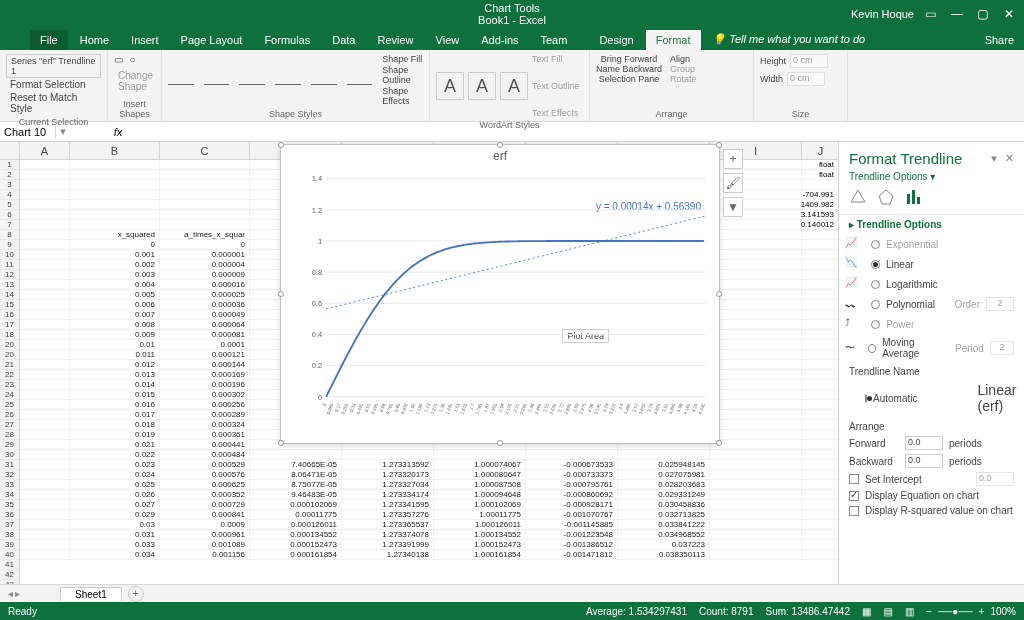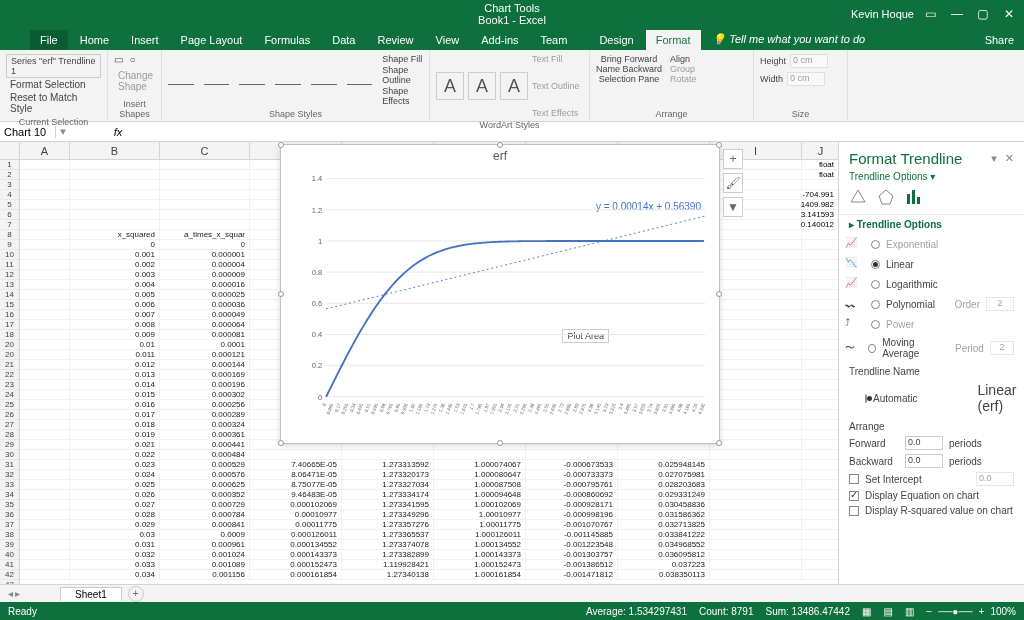--- a/index.html
+++ b/index.html
@@ -663,32 +663,20 @@
           <div class="cell" style="width:92px">0.000102069</div>
           <div class="cell" style="width:92px">1.273341595</div>
           <div class="cell" style="width:92px">1.000102069</div>
           <div class="cell" style="width:92px">-0.000928171</div>
           <div class="cell" style="width:92px">0.030458836</div>
           <div class="cell" style="width:92px"></div>
           <div class="cell" style="width:38px"></div>
         </div>
         <div class="cellrow">
           <div class="cell" style="width:50px"></div>
-          <div class="cell" style="width:90px">0.028</div>
-          <div class="cell" style="width:90px">0.000784</div>
-          <div class="cell" style="width:92px">0.00010977</div>
-          <div class="cell" style="width:92px">1.273349296</div>
-          <div class="cell" style="width:92px">1.00010977</div>
-          <div class="cell" style="width:92px">-0.000998196</div>
-          <div class="cell" style="width:92px">0.031586362</div>
-          <div class="cell" style="width:92px"></div>
-          <div class="cell" style="width:38px"></div>
-        </div>
-        <div class="cellrow">
-          <div class="cell" style="width:50px"></div>
           <div class="cell" style="width:90px">0.029</div>
           <div class="cell" style="width:90px">0.000841</div>
           <div class="cell" style="width:92px">0.00011775</div>
           <div class="cell" style="width:92px">1.273357276</div>
           <div class="cell" style="width:92px">1.00011775</div>
           <div class="cell" style="width:92px">-0.001070767</div>
           <div class="cell" style="width:92px">0.032713825</div>
           <div class="cell" style="width:92px"></div>
           <div class="cell" style="width:38px"></div>
         </div>
@@ -711,36 +699,24 @@
           <div class="cell" style="width:92px">0.000134552</div>
           <div class="cell" style="width:92px">1.273374078</div>
           <div class="cell" style="width:92px">1.000134552</div>
           <div class="cell" style="width:92px">-0.001223548</div>
           <div class="cell" style="width:92px">0.034968552</div>
           <div class="cell" style="width:92px"></div>
           <div class="cell" style="width:38px"></div>
         </div>
         <div class="cellrow">
           <div class="cell" style="width:50px"></div>
-          <div class="cell" style="width:90px">0.032</div>
-          <div class="cell" style="width:90px">0.001024</div>
-          <div class="cell" style="width:92px">0.000143373</div>
-          <div class="cell" style="width:92px">1.273382899</div>
-          <div class="cell" style="width:92px">1.000143373</div>
-          <div class="cell" style="width:92px">-0.001303757</div>
-          <div class="cell" style="width:92px">0.036095812</div>
-          <div class="cell" style="width:92px"></div>
-          <div class="cell" style="width:38px"></div>
-        </div>
-        <div class="cellrow">
-          <div class="cell" style="width:50px"></div>
           <div class="cell" style="width:90px">0.033</div>
           <div class="cell" style="width:90px">0.001089</div>
           <div class="cell" style="width:92px">0.000152473</div>
-          <div class="cell" style="width:92px">1.119928421</div>
+          <div class="cell" style="width:92px">1.273391999</div>
           <div class="cell" style="width:92px">1.000152473</div>
           <div class="cell" style="width:92px">-0.001386512</div>
           <div class="cell" style="width:92px">0.037223</div>
           <div class="cell" style="width:92px"></div>
           <div class="cell" style="width:38px"></div>
         </div>
         <div class="cellrow">
           <div class="cell" style="width:50px"></div>
           <div class="cell" style="width:90px">0.034</div>
           <div class="cell" style="width:90px">0.001156</div>

